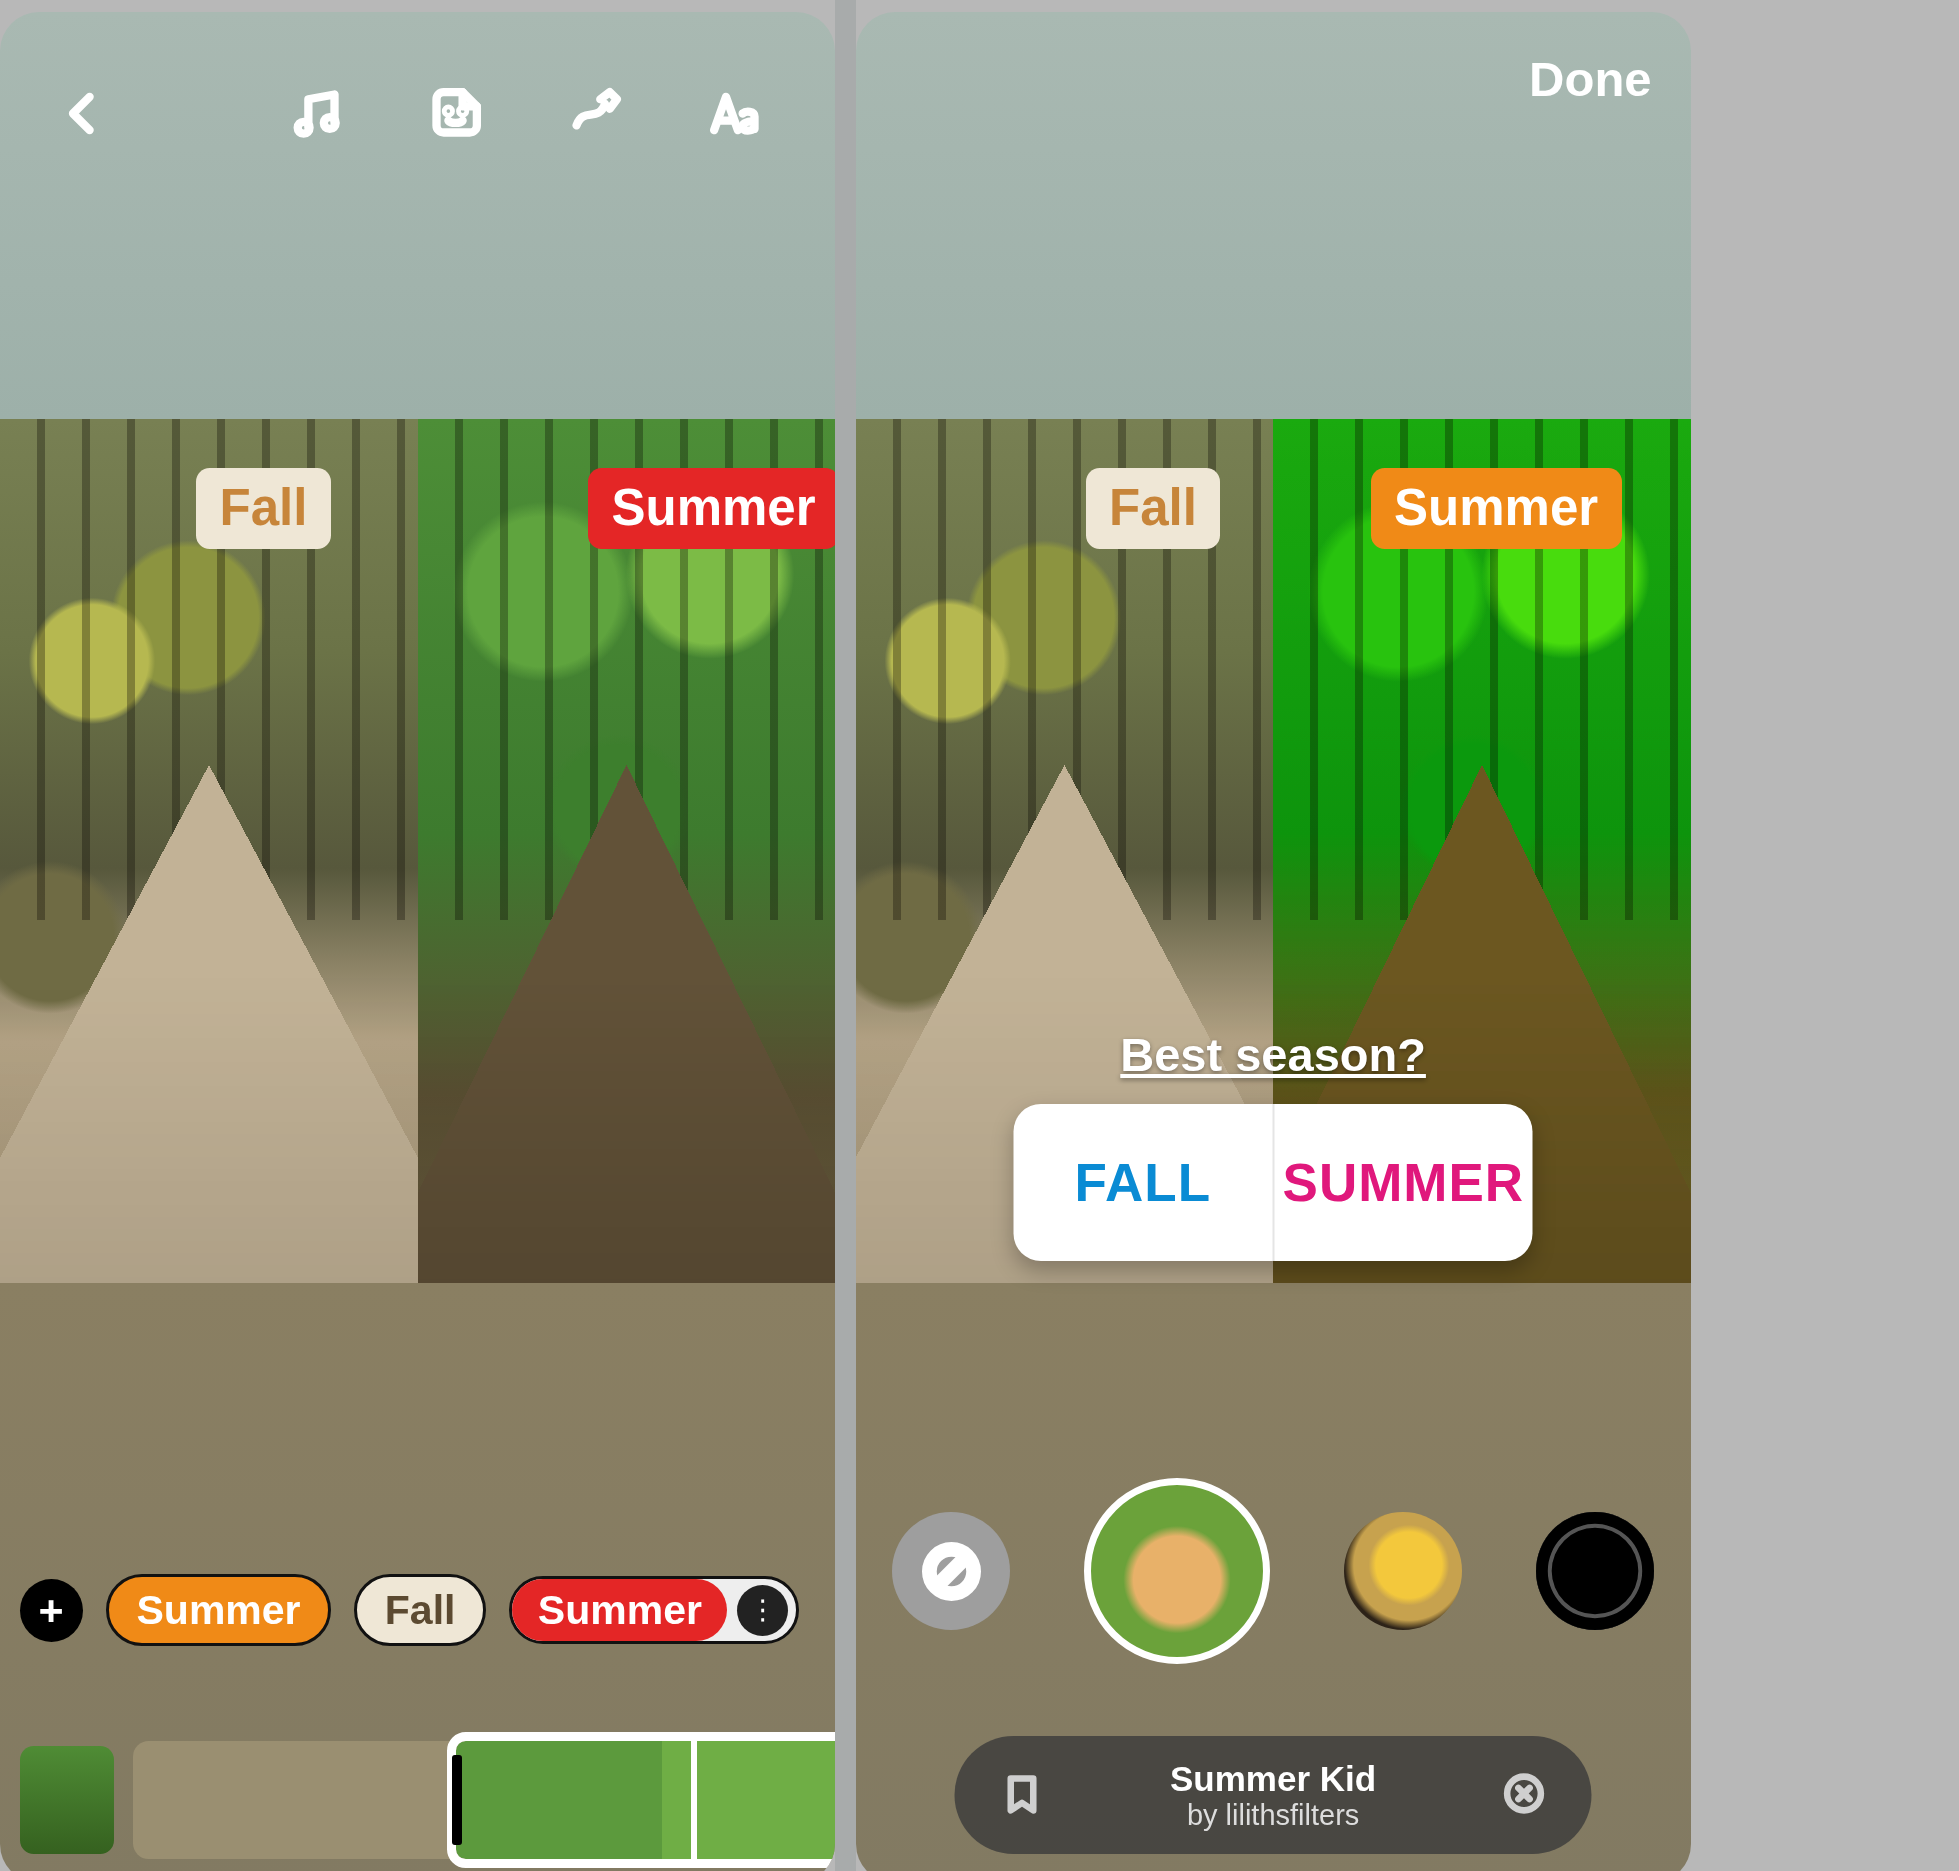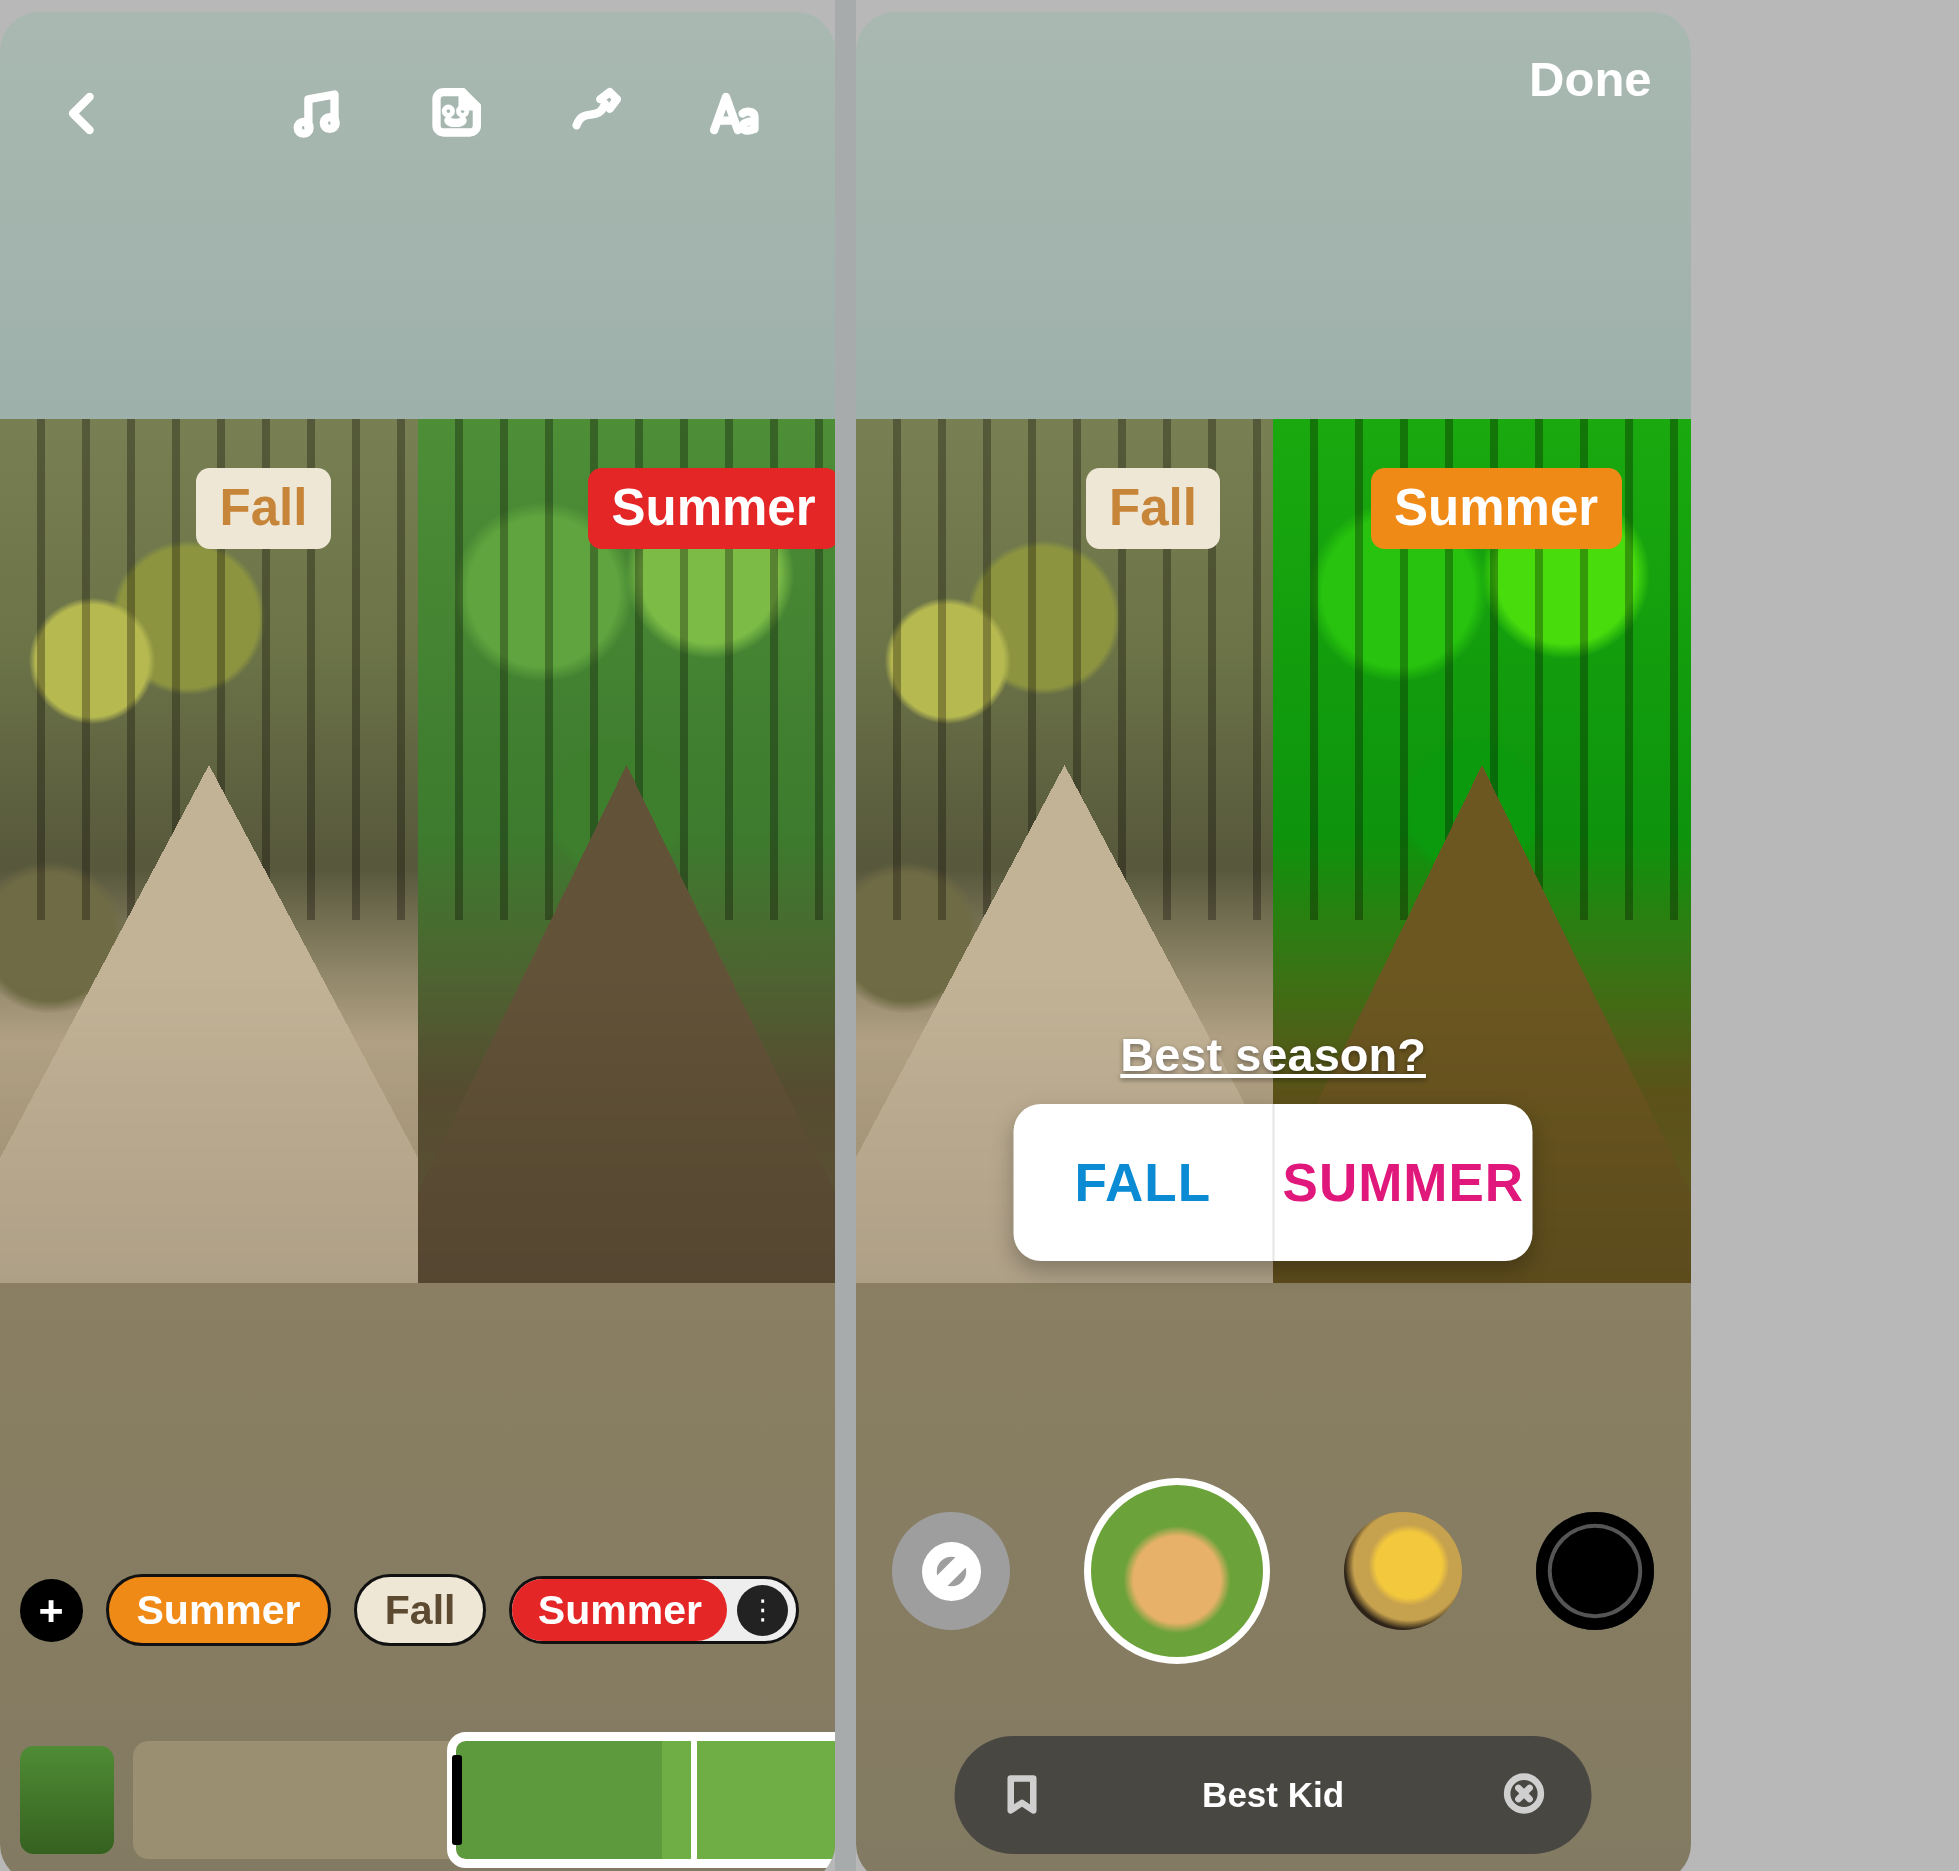--- a/index.html
+++ b/index.html
@@ -227,21 +227,22 @@
       <div class="filt dark"></div>
     </div>
 
     <div class="filtname">
       <span>
         <svg viewBox="0 0 24 24">
             <path d="M6 4h12v17l-6-4-6 4z"></path>
           </svg>
       </span>
       <div class="txt">
-        <div class="title">Best Kid</div>
+        <div class="title">Summer Kid</div>
+        <div class="by">by lilithsfilters</div>
       </div>
       <span>
         <svg viewBox="0 0 24 24">
             <circle cx="12" cy="12" r="9"></circle>
             <path d="M9 9l6 6M15 9l-6 6"></path>
           </svg>
       </span>
     </div>
   </div>
 

